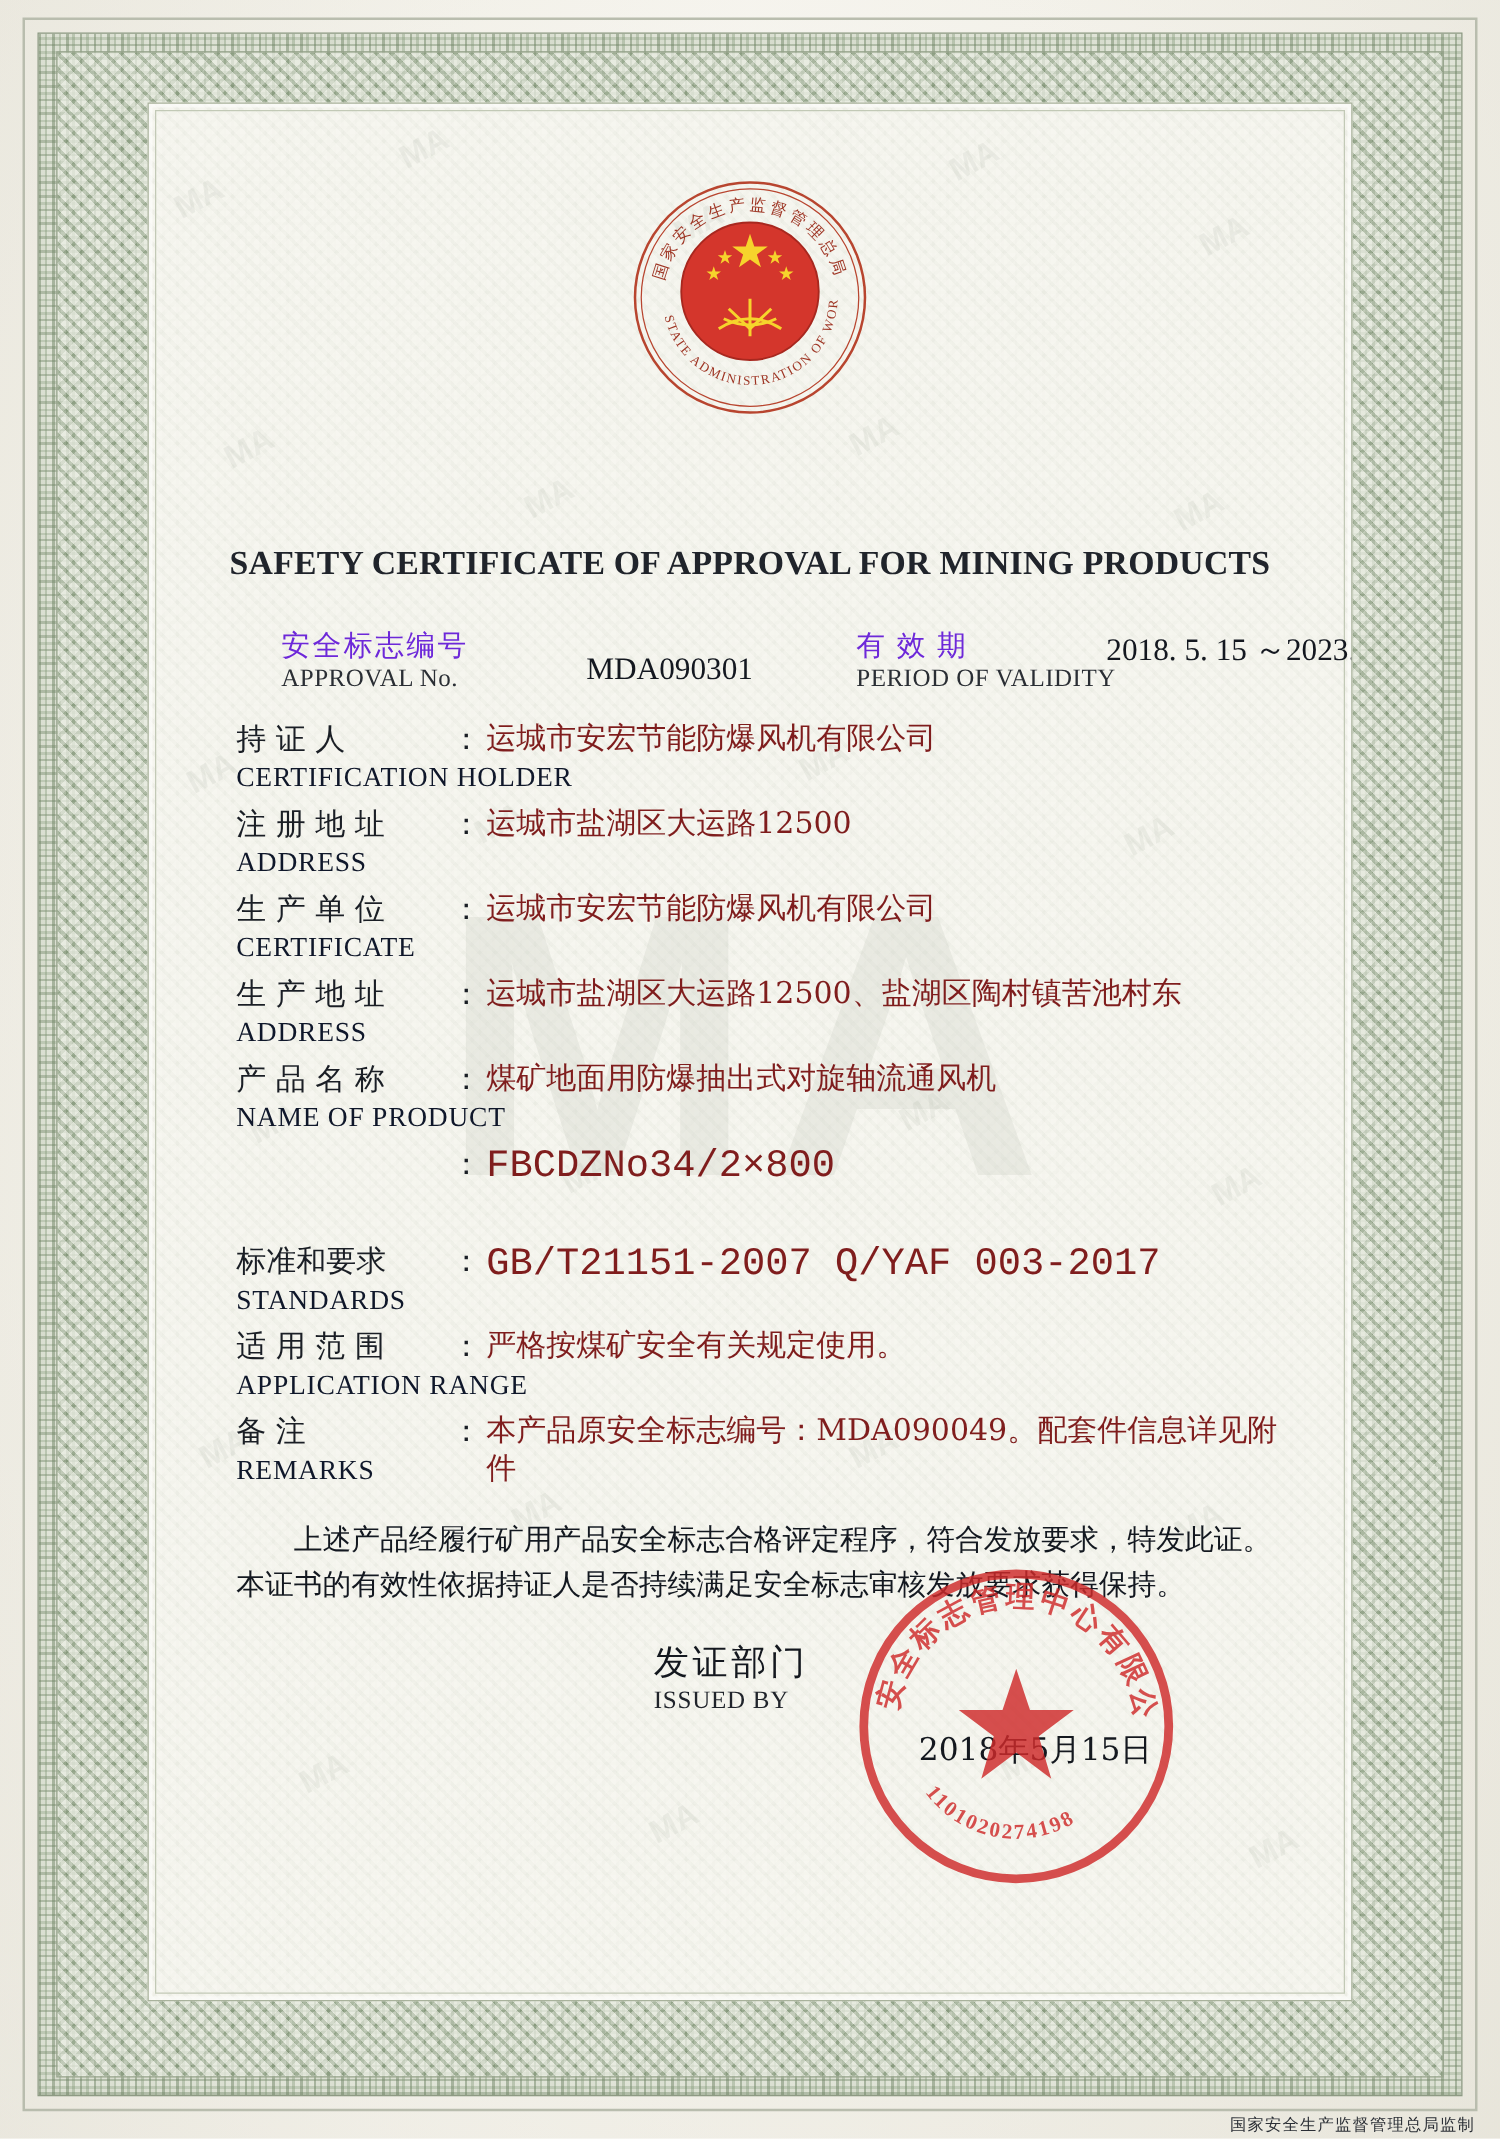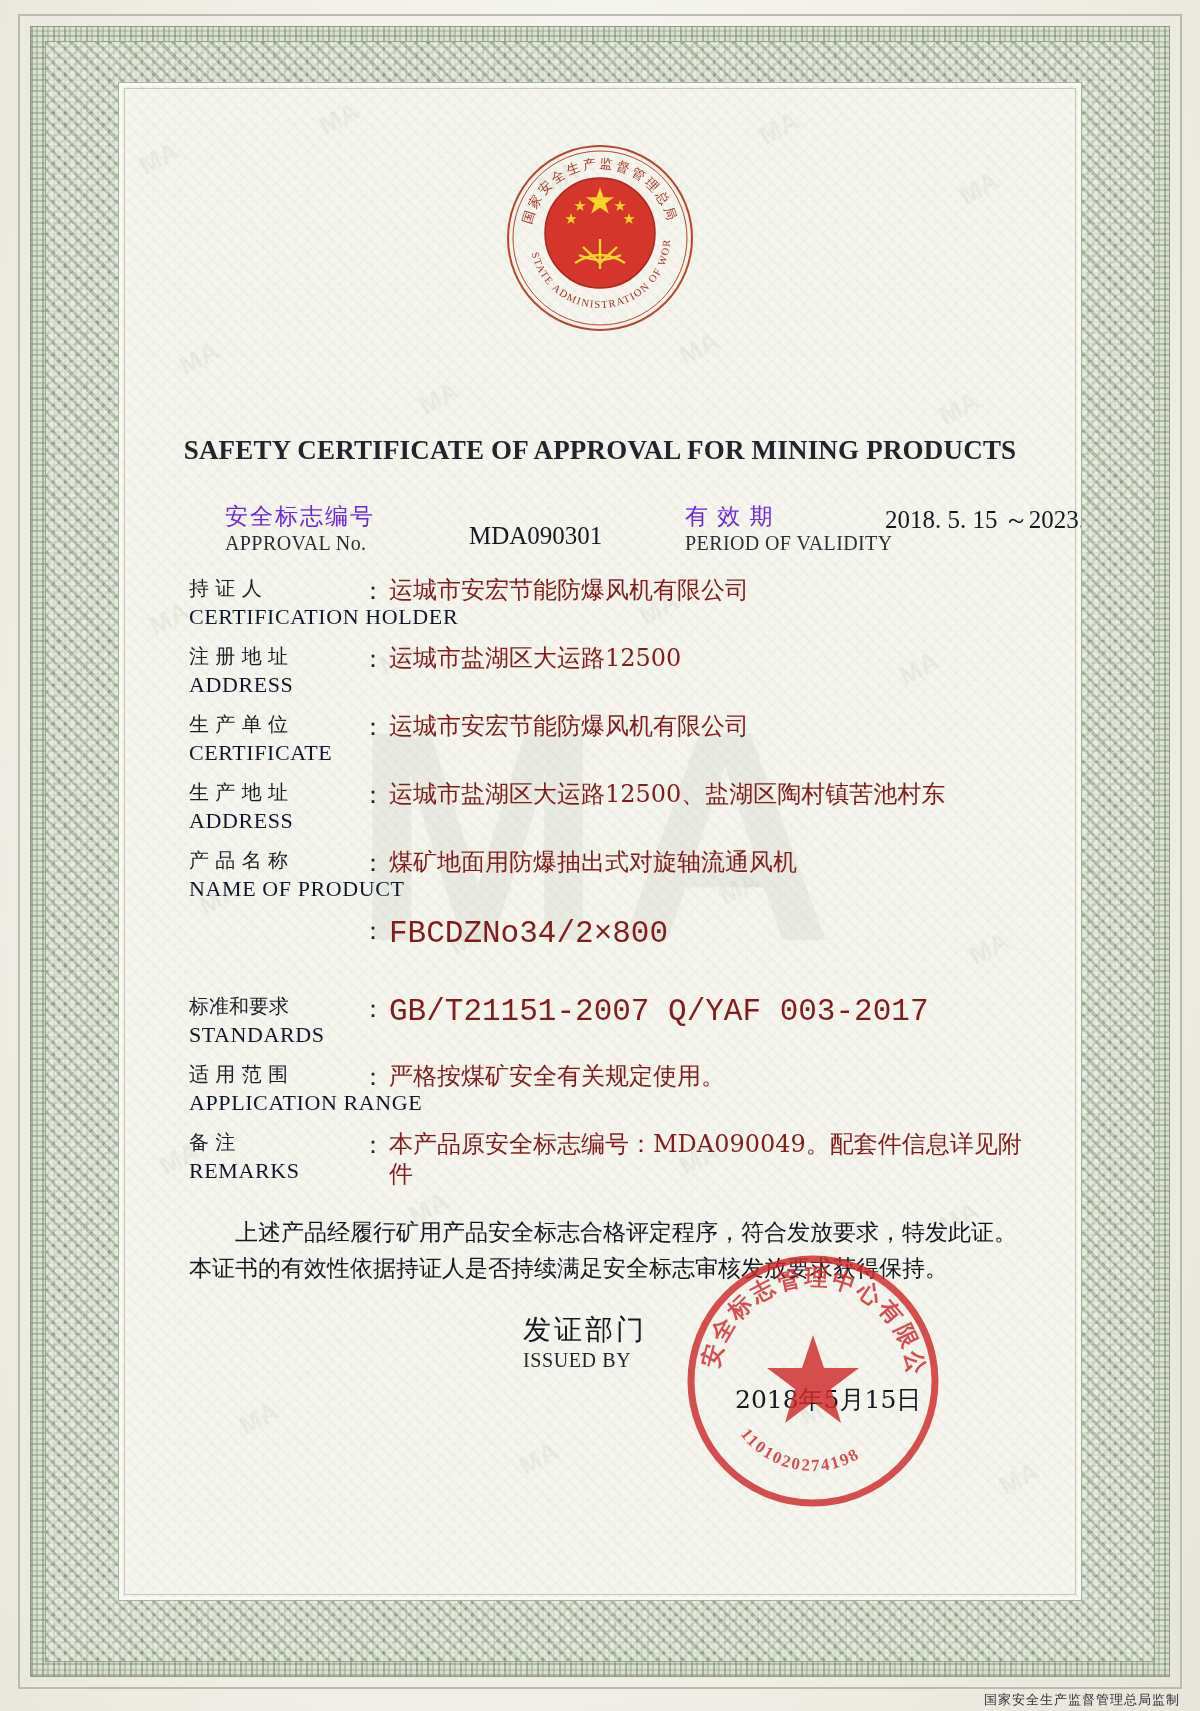--- a/index.html
+++ b/index.html
@@ -219,21 +219,21 @@
     min-height: 68px;
   }
   .field .label-col {
     position: absolute;
     left: 0;
     top: 0;
     width: 200px;
   }
   .field .label-cn {
     font-family: "DejaVu Serif", serif;
-    font-size: 20px;
+    font-size: 24px;
     color: #1a1e25;
     letter-spacing: 0;
     display: flex;
     justify-content: space-between;
     width: 168px;
   }
   .field .label-en {
     font-family: "Liberation Serif", serif;
     font-size: 22px;
     color: #0f172a;

